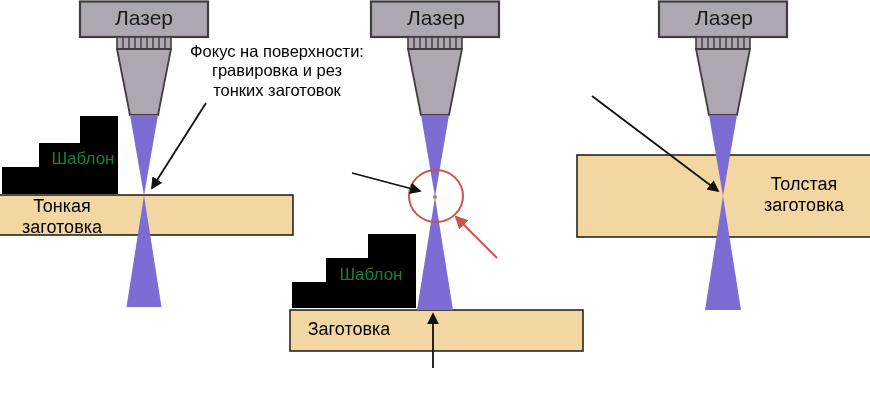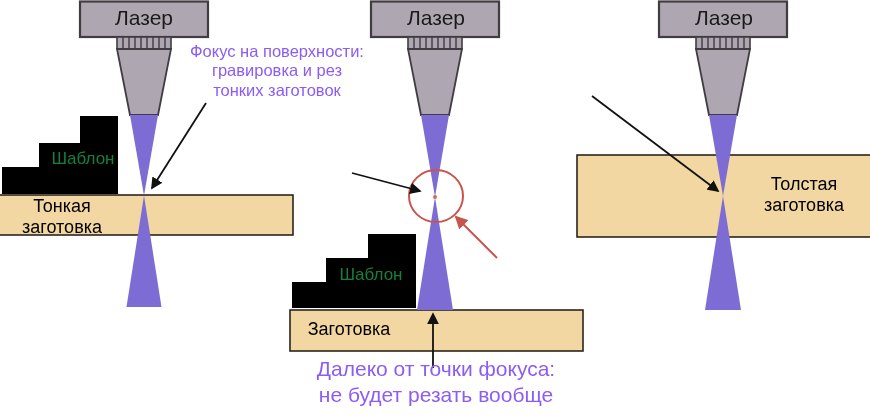--- a/index.html
+++ b/index.html
@@ -10,21 +10,21 @@
     overflow:hidden;
     font-family:"Liberation Sans", sans-serif;
     padding-left:32px;
   }
   #diagram-svg{position:absolute;left:0;top:0;}
   .lbl{
     position:absolute;
     transform:translateX(-50%);
     text-align:center;
     white-space:pre-line;
-    color:#8b5cf6;
+    color:#000000;
     line-height:1.18;
   }
   .laser-lbl{font-size:21px;color:#1a1a1a;}
   .tpl-lbl{font-size:17px;color:#15803d;}
   .wp-lbl{font-size:18px;color:#000000;line-height:1.16;}
   .ann{font-size:16.5px;line-height:1.17;}
   .ann-big{font-size:21px;line-height:1.22;}
 </style>
 </head>
 <body>
@@ -86,16 +86,14 @@
 
   <div class="lbl wp-lbl" style="left:62px;top:196px">Тонкая
 заготовка</div>
   <div class="lbl wp-lbl" style="left:349px;top:319px">Заготовка</div>
   <div class="lbl wp-lbl" style="left:804px;top:174px">Толстая
 заготовка</div>
 
   <div class="lbl ann" style="left:277px;top:42px">Фокус на поверхности:
 гравировка и рез
 тонких заготовок</div>
-  <div class="lbl ann-big lbl" style="left:436px;top:356px">Далеко от точки фокуса:
-не будет резать вообще</div>
 
 </div>
 
 </body></html>

